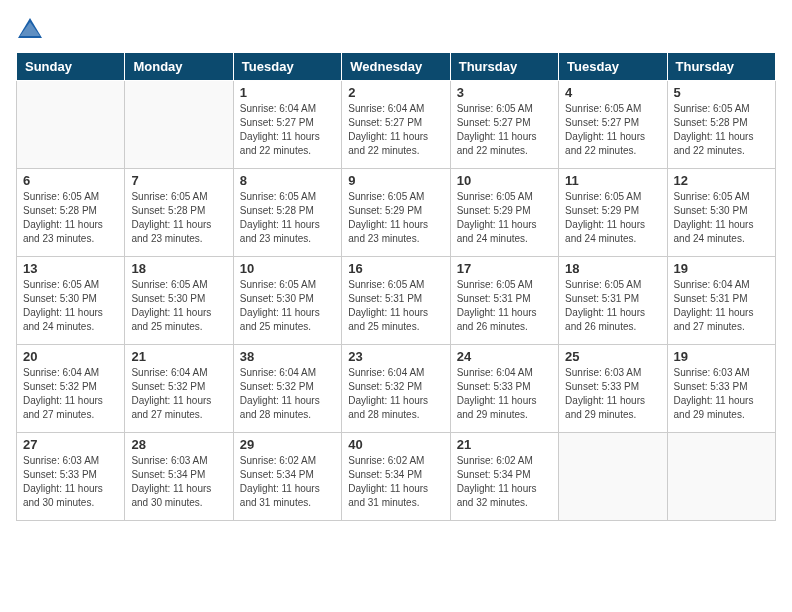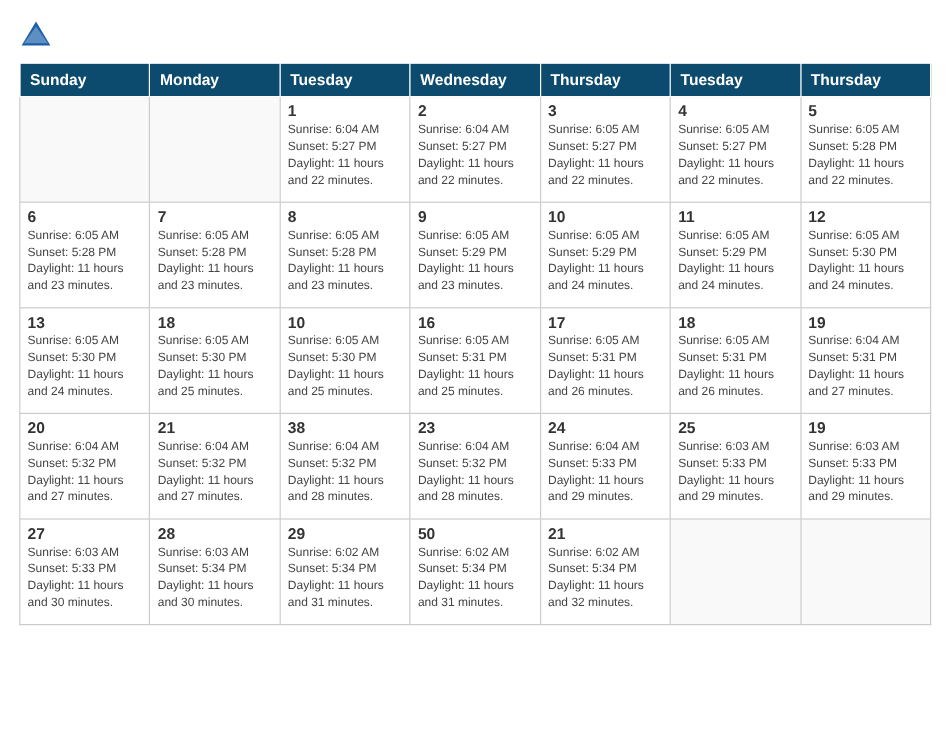--- a/index.html
+++ b/index.html
@@ -333,21 +333,21 @@
 and 30 minutes.</div>
         </td>
         <td>
           <span class="day-number">29</span>
           <div class="day-info" style="white-space: pre-line;">Sunrise: 6:02 AM
 Sunset: 5:34 PM
 Daylight: 11 hours
 and 31 minutes.</div>
         </td>
         <td>
-          <span class="day-number">50</span>
+          <span class="day-number">40</span>
           <div class="day-info" style="white-space: pre-line;">Sunrise: 6:02 AM
 Sunset: 5:34 PM
 Daylight: 11 hours
 and 31 minutes.</div>
         </td>
         <td>
           <span class="day-number">21</span>
           <div class="day-info" style="white-space: pre-line;">Sunrise: 6:02 AM
 Sunset: 5:34 PM
 Daylight: 11 hours

